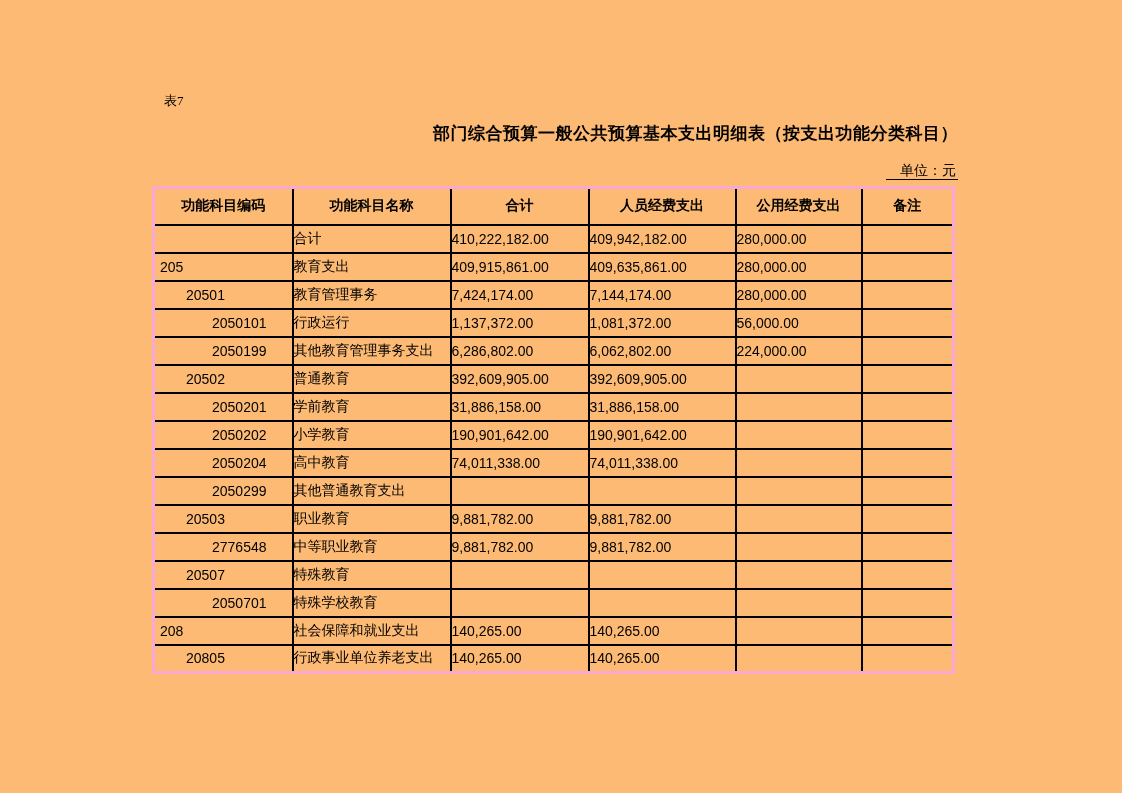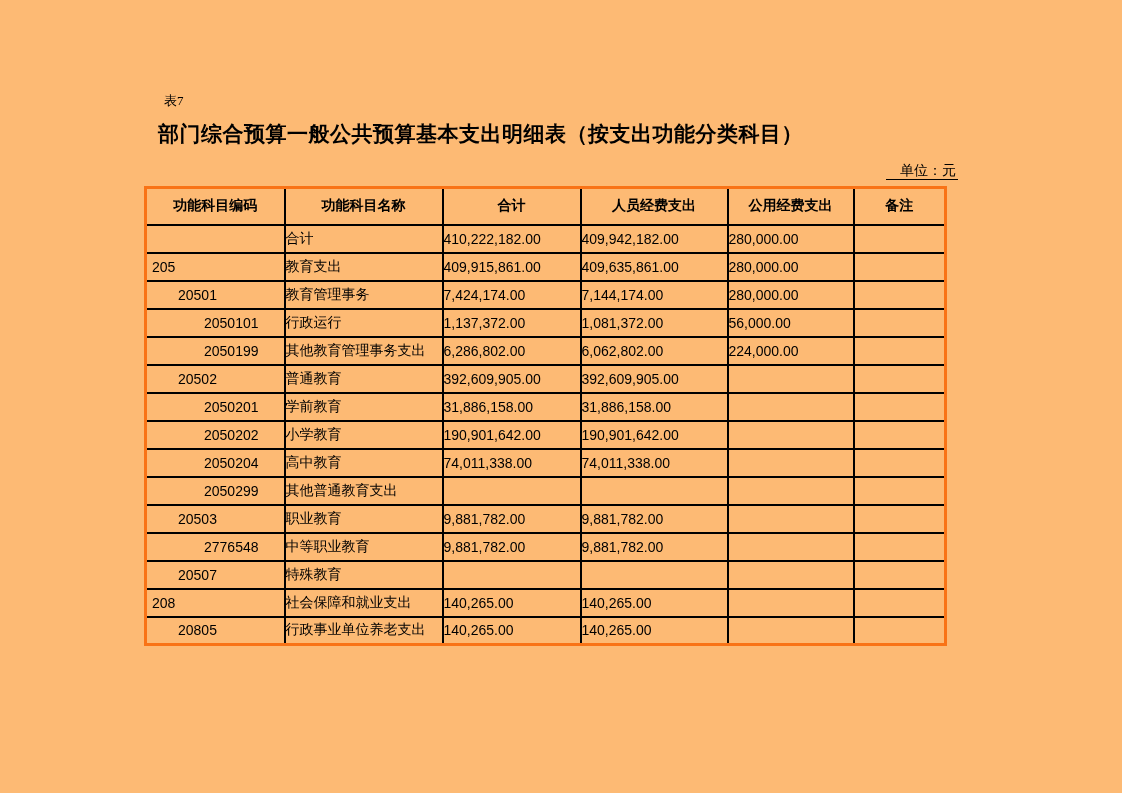--- a/index.html
+++ b/index.html
@@ -21,45 +21,45 @@
     left: 164px; top: 94px;
     font-family: "Liberation Serif", serif;
     font-size: 13px;
     line-height: 1;
   }
   .doc-title {
     position: absolute;
     left: 158px; top: 120px;
     width: 800px;
     margin: 0;
-    text-align: left;
-    font-size: 21px;
+    text-align: right;
+    font-size: 17px;
     font-weight: bold;
     letter-spacing: 0.5px;
     line-height: 28px;
   }
   .unit-row {
     position: absolute;
     left: 158px; top: 161px;
     width: 800px;
     text-align: right;
   }
   .unit-label {
     font-family: "Liberation Serif", serif;
     font-size: 14px;
     border-bottom: 1px solid #000;
     padding: 0 2px 1px 14px;
   }
   table.budget {
     position: absolute;
-    left: 144px; top: 186px;
+    left: 152px; top: 186px;
     width: 800px;
     border-collapse: collapse;
     table-layout: fixed;
-    border: 3px solid #f97316;
+    border: 3px solid #f9a8d4;
   }
   table.budget th, table.budget td {
     border: 2px solid #000;
     padding: 0;
     overflow: hidden;
     white-space: nowrap;
   }
   thead tr { height: 37px; }
   tbody tr { height: 28px; }
   th {
@@ -215,20 +215,28 @@
         </tr>
         <tr>
           <td class="code" style="padding-left: 31px;">20507</td>
           <td class="name">特殊教育</td>
           <td class="num"></td>
           <td class="num"></td>
           <td class="num"></td>
           <td class="note"></td>
         </tr>
         <tr>
+          <td class="code" style="padding-left: 57px;">2050701</td>
+          <td class="name">特殊学校教育</td>
+          <td class="num"></td>
+          <td class="num"></td>
+          <td class="num"></td>
+          <td class="note"></td>
+        </tr>
+        <tr>
           <td class="code" style="padding-left: 5px;">208</td>
           <td class="name">社会保障和就业支出</td>
           <td class="num">140,265.00</td>
           <td class="num">140,265.00</td>
           <td class="num"></td>
           <td class="note"></td>
         </tr>
         <tr>
           <td class="code" style="padding-left: 31px;">20805</td>
           <td class="name">行政事业单位养老支出</td>

